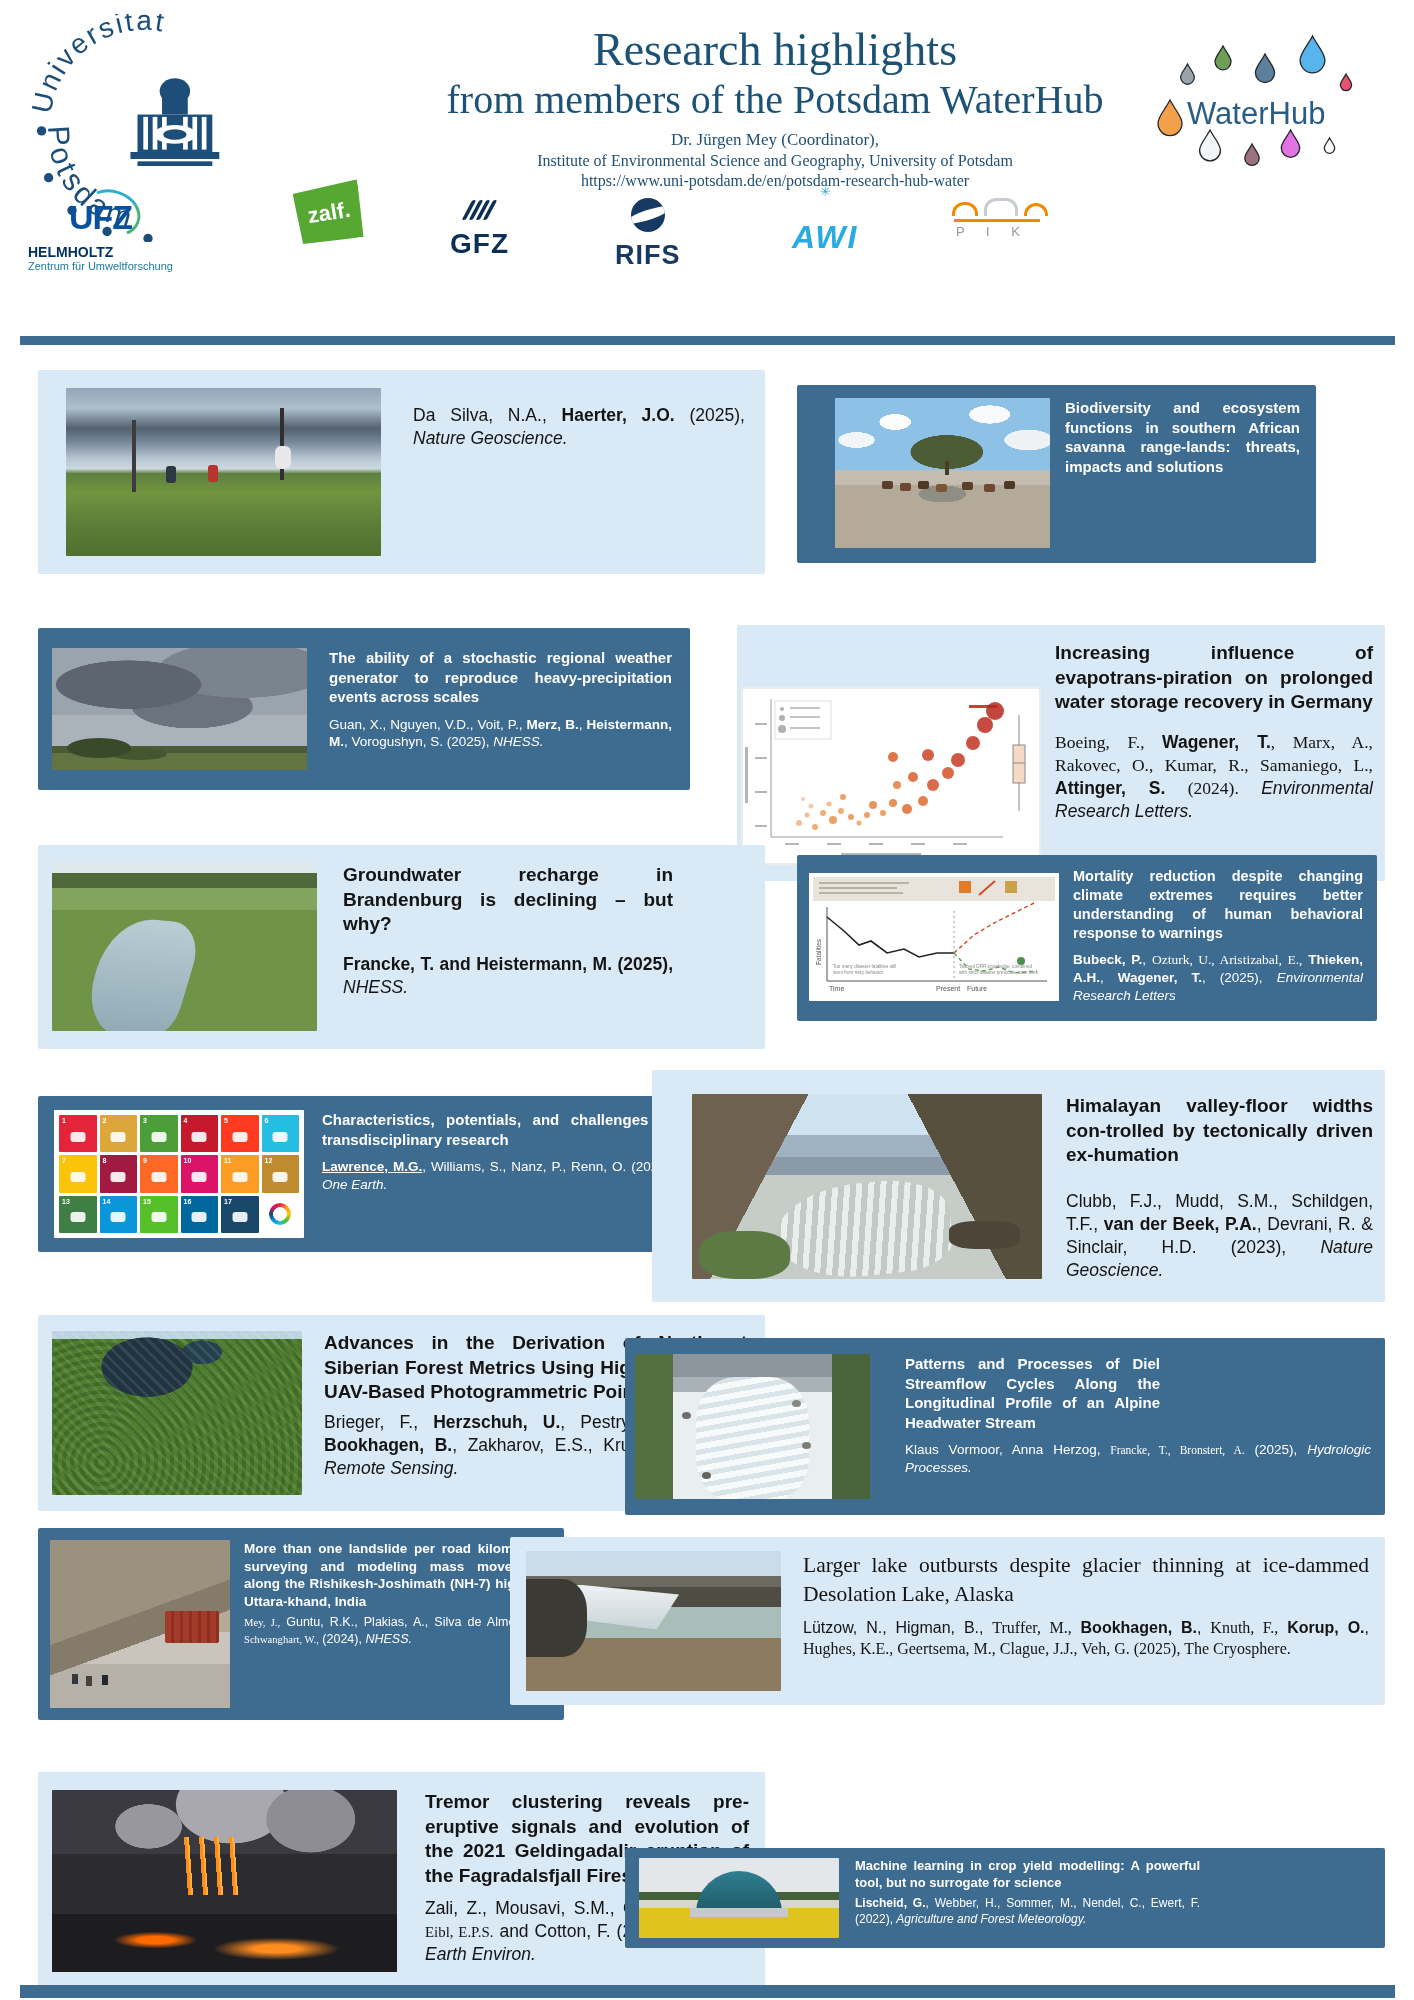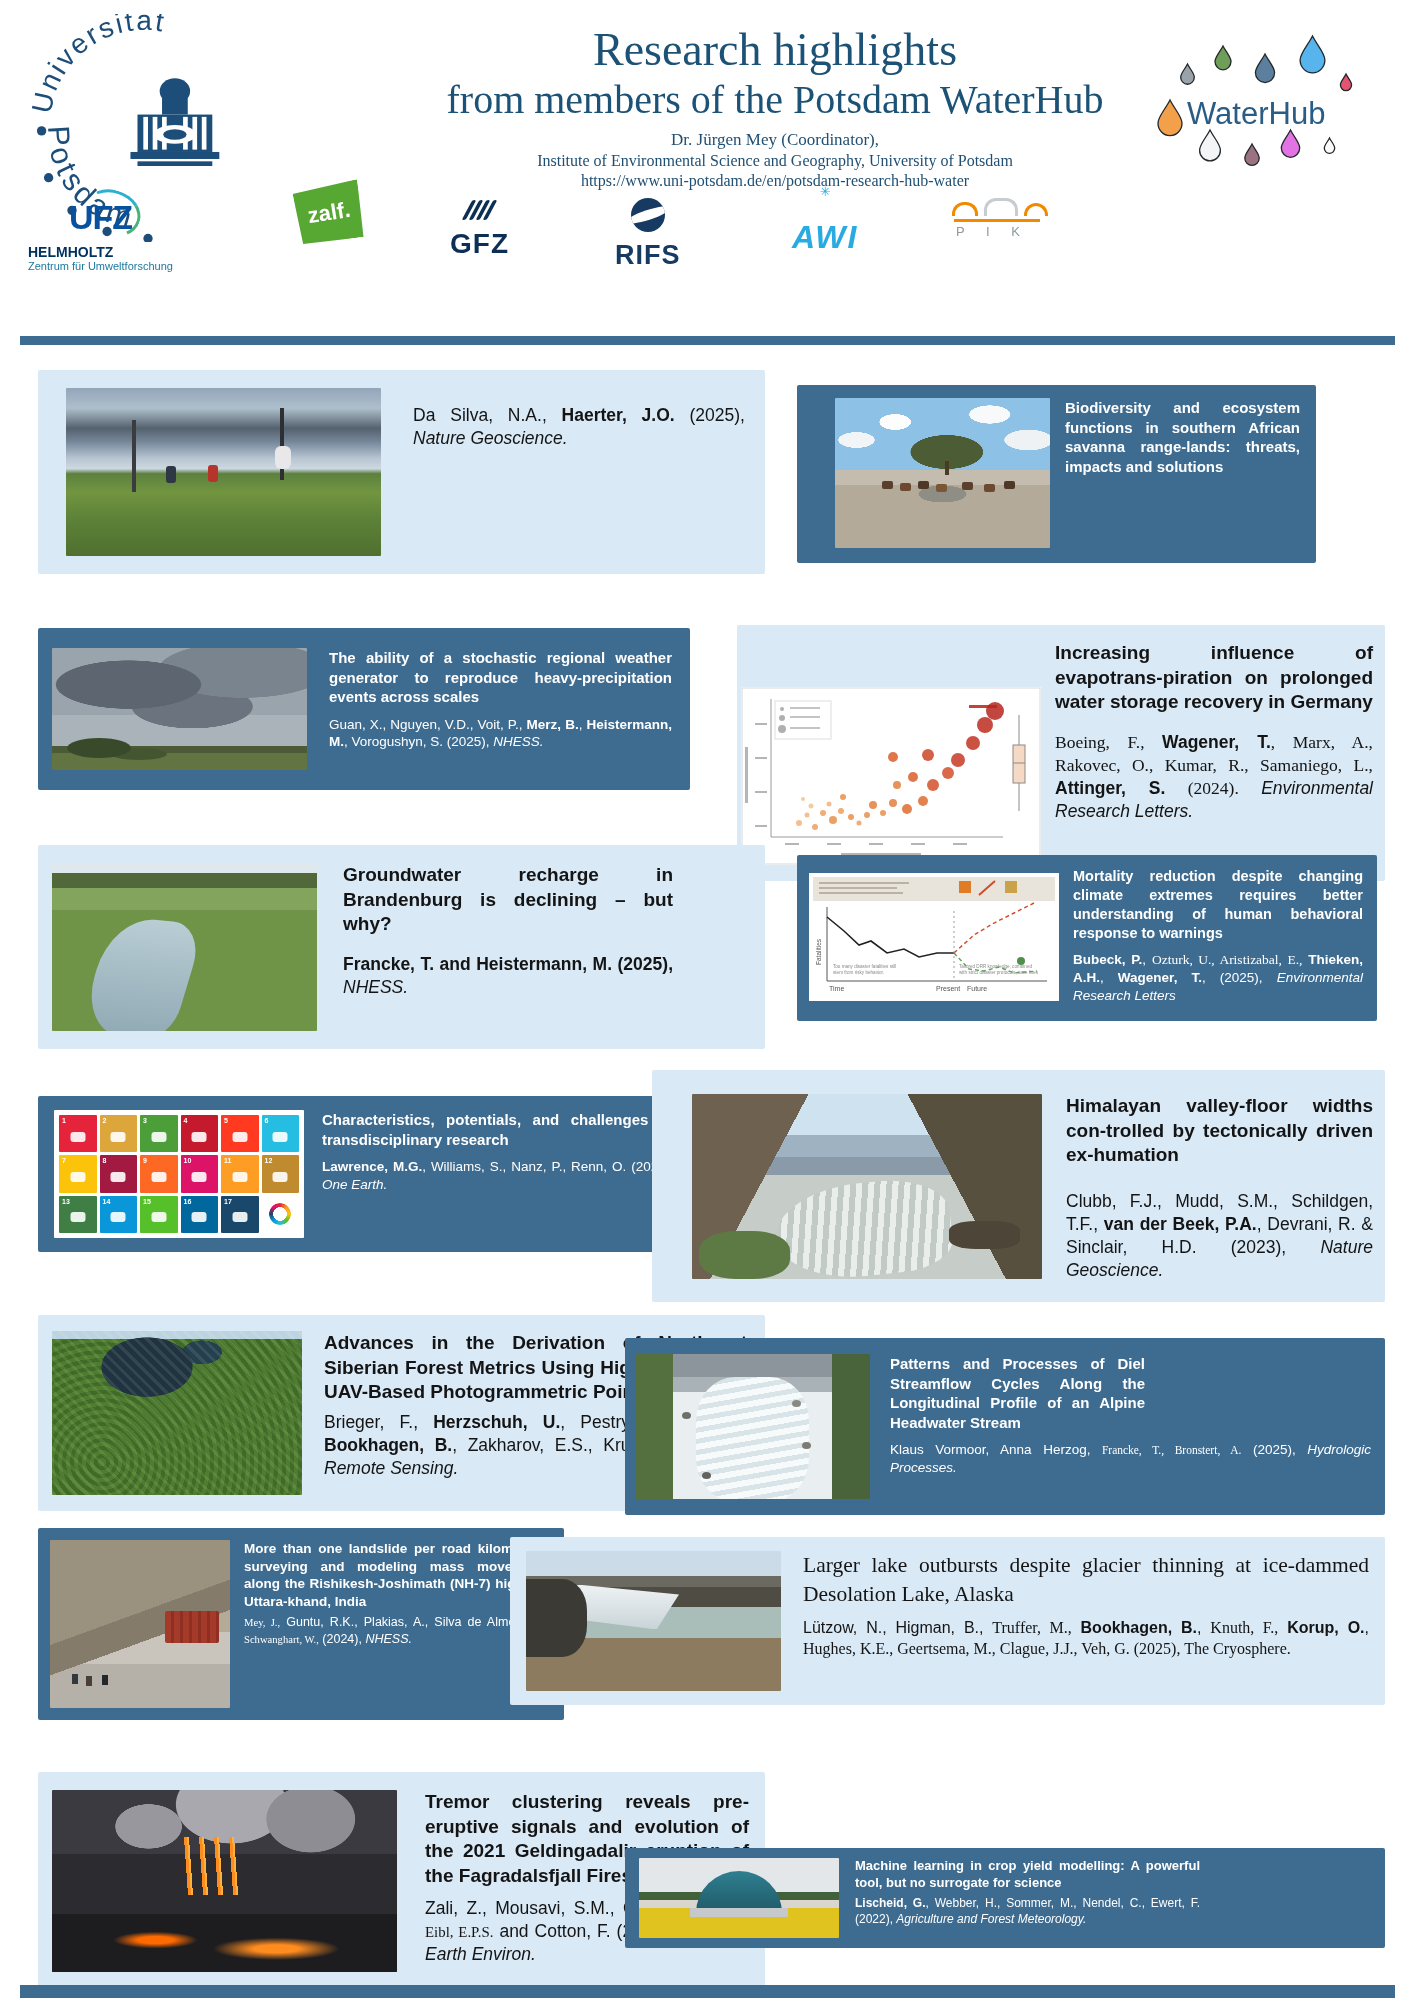--- a/index.html
+++ b/index.html
@@ -82,21 +82,21 @@
   .f6{width:250px;height:128px;margin-top:6px;}
   .c6 .title{font-size:14.5px;}
   .c7{left:38px;top:1096px;width:652px;min-height:156px;padding:14px 16px;gap:18px;}
   .f7{width:250px;height:128px;padding:5px;box-sizing:border-box;}
   .c8{left:652px;top:1070px;width:733px;min-height:232px;padding:24px 12px 20px 40px;gap:24px;}
   .f8{width:350px;height:185px;}
   .c8 .authors{margin-top:22px;}
   .c9{left:38px;top:1315px;width:727px;min-height:196px;padding:16px 18px 16px 14px;gap:22px;}
   .f9{width:250px;height:164px;}
   .c9 .authors{margin-top:6px;}
-  .c10{left:625px;top:1338px;width:760px;min-height:177px;padding:16px 14px 16px 10px;gap:20px;}
+  .c10{left:625px;top:1338px;width:760px;min-height:177px;padding:16px 14px 16px 10px;gap:35px;}
   .f10{width:235px;height:145px;}
   .c10 .title{max-width:255px;}
   .c11{left:38px;top:1528px;width:526px;min-height:192px;padding:12px;gap:14px;}
   .f11{width:180px;height:168px;}
   .c11 .title{font-size:13.5px;}
   .c11 .authors{font-size:12.5px;margin-top:4px;}
   .c12{left:510px;top:1537px;width:875px;min-height:168px;padding:14px 16px;gap:22px;}
   .f12{width:255px;height:140px;}
   .c12 .title{font-family:"Liberation Serif",serif;font-weight:normal;font-size:21.5px;line-height:1.35;}
   .c12 .authors{font-size:16px;margin-top:8px;}
@@ -463,21 +463,21 @@
           <div class="sdg-tile" style="background: rgb(63, 126, 68);">13</div>
           <div class="sdg-tile" style="background: rgb(10, 151, 217);">14</div>
           <div class="sdg-tile" style="background: rgb(86, 192, 43);">15</div>
           <div class="sdg-tile" style="background: rgb(0, 104, 157);">16</div>
           <div class="sdg-tile" style="background: rgb(25, 72, 106);">17</div>
           <div class="sdg-tile sdg-wheel"></div>
         </div>
     </div>
     <div class="body">
       <h3 class="title">Characteristics, potentials, and challenges of transdisciplinary research</h3>
-      <p class="authors"><span style="font-weight: bold;">Lawrence, M.G.</span><span>, Williams, S., Nanz, P., Renn, O. (2022), </span><span style="font-style: italic;">One Earth.</span></p>
+      <p class="authors"><span style="font-weight: bold; text-decoration: underline;">Lawrence, M.G.</span><span>, Williams, S., Nanz, P., Renn, O. (2022), </span><span style="font-style: italic;">One Earth.</span></p>
     </div>
   </section>
 
   <section class="card light c8">
     <div class="fig f8" title="Braided river on a wide Himalayan valley floor between steep slopes"></div>
     <div class="body">
       <h3 class="title">Himalayan valley-floor widths con-trolled by tectonically driven ex-humation</h3>
       <p class="authors"><span>Clubb, F.J., Mudd, S.M., Schildgen, T.F., </span><span style="font-weight: bold;">van der Beek, P.A.</span><span>, Devrani, R. &amp; Sinclair, H.D. (2023), </span><span style="font-style: italic;">Nature Geoscience.</span></p>
     </div>
   </section>

